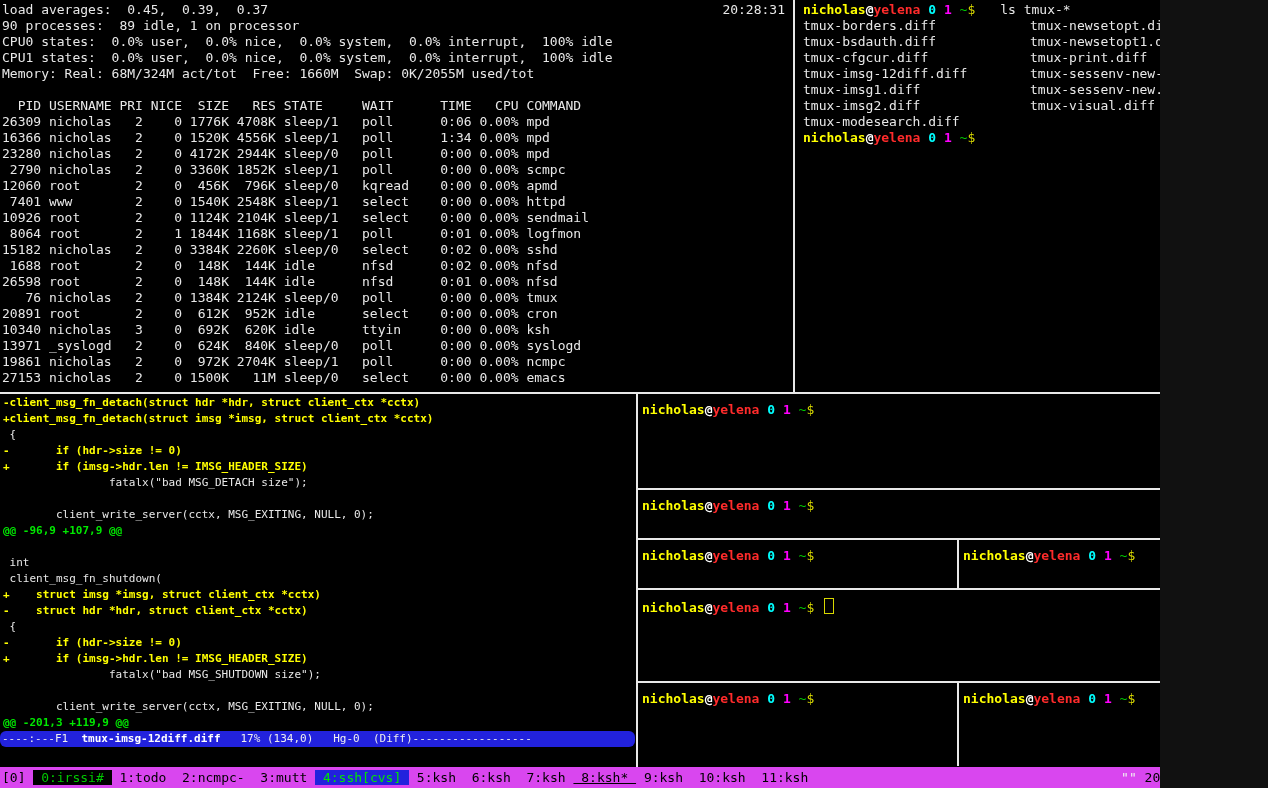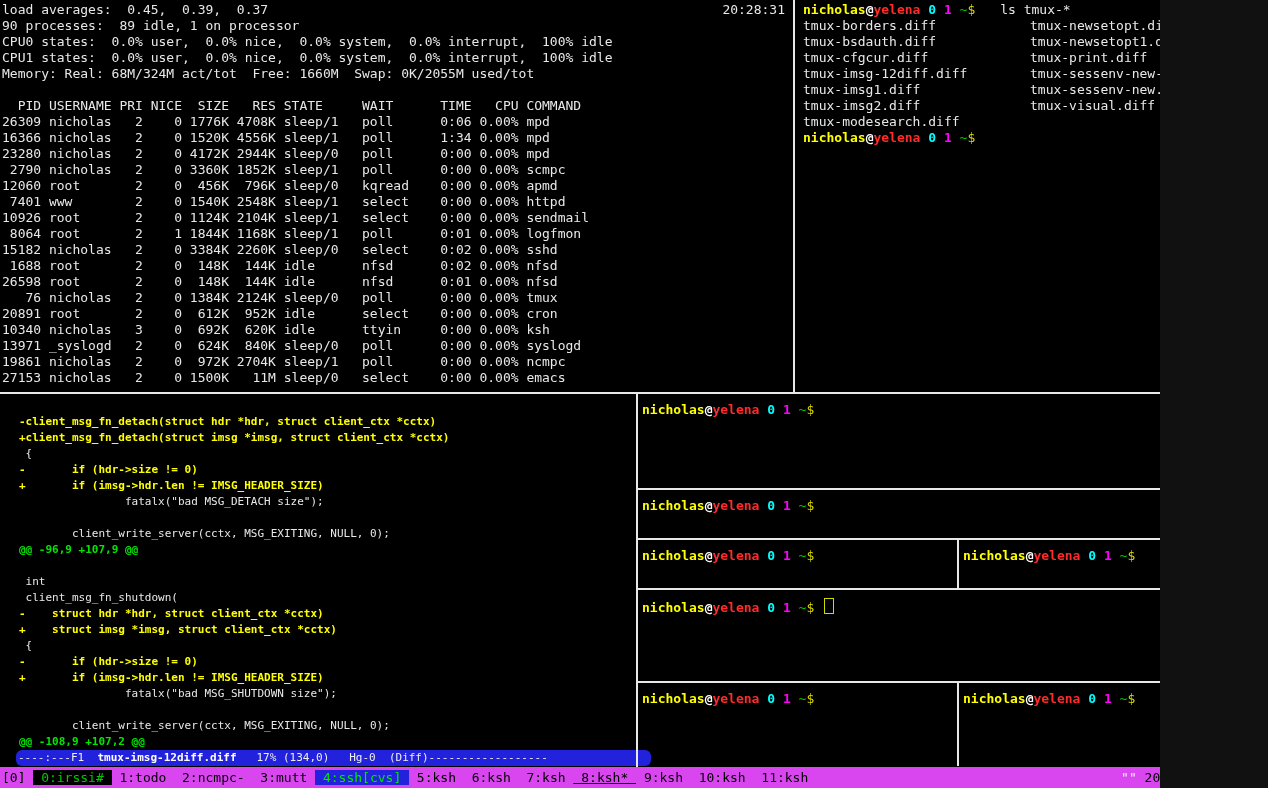--- a/index.html
+++ b/index.html
@@ -19,21 +19,21 @@
   .c-g{color:#00c800}
   .c-ml{color:#efefef}
   .c-mlb{color:#ffffff;font-weight:bold}
   
   #pane-top{left:0;top:0;width:793px;height:392px;padding:2px 0 0 2px;}
   #top-clock{position:absolute;top:2px;right:10px;color:#e8e8e8;}
   
   #pane-ls{left:796px;top:0;width:472px;height:392px;padding:2px 0 0 7px;}
   #ls-cmd{margin-left:25px;color:#e8e8e8;}
   
-  #pane-emacs{left:16px;top:394px;width:635px;height:373px;padding-top:20px;
+  #pane-emacs{left:0;top:394px;width:635px;height:373px;padding-top:1px;
               font-size:11px;line-height:16px;}
   .eline{white-space:pre;height:16px;padding-left:3px;-moz-tab-size:8;tab-size:8;}
   .eline.removed,.eline.added{color:#ffff00;font-weight:bold}
   .eline.context{color:#e8e8e8}
   .eline.hunk{color:#00e800;font-weight:bold}
   #modeline{height:16px;background:#2222dd;white-space:pre;padding-left:2px;border-radius:6px;}
   
   .shellpane{padding:8px 0 0 4px;}
   #pane-a {left:638px;top:394px;width:630px;height:93px;}
   #pane-b {left:638px;top:490px;width:630px;height:47px;}
@@ -110,29 +110,29 @@
         <div class="eline context"> {</div>
         <div class="eline removed">-	if (hdr-&gt;size != 0)</div>
         <div class="eline added">+	if (imsg-&gt;hdr.len != IMSG_HEADER_SIZE)</div>
         <div class="eline context">		fatalx("bad MSG_DETACH size");</div>
         <div class="eline context"></div>
         <div class="eline context">	client_write_server(cctx, MSG_EXITING, NULL, 0);</div>
         <div class="eline hunk">@@ -96,9 +107,9 @@</div>
         <div class="eline context"></div>
         <div class="eline context"> int</div>
         <div class="eline context"> client_msg_fn_shutdown(</div>
+        <div class="eline added">+    struct imsg *imsg, struct client_ctx *cctx)</div>
         <div class="eline removed">-    struct hdr *hdr, struct client_ctx *cctx)</div>
-        <div class="eline added">+    struct imsg *imsg, struct client_ctx *cctx)</div>
         <div class="eline context"> {</div>
         <div class="eline removed">-	if (hdr-&gt;size != 0)</div>
         <div class="eline added">+	if (imsg-&gt;hdr.len != IMSG_HEADER_SIZE)</div>
         <div class="eline context">		fatalx("bad MSG_SHUTDOWN size");</div>
         <div class="eline context"></div>
         <div class="eline context">	client_write_server(cctx, MSG_EXITING, NULL, 0);</div>
-        <div class="eline hunk">@@ -108,9 +107,2 @@</div>
+        <div class="eline hunk">@@ -201,3 +119,9 @@</div>
       </div>
     <div id="modeline"><span class="c-ml">----:---F1  </span><span class="c-mlb">tmux-imsg-12diff.diff</span><span class="c-ml">   17% (134,0)   Hg-0  (Diff)------------------</span></div>
   </div>
 
   <div class="pane shellpane" id="pane-a">
     <div class="pline"><span><span class="c-yb">nicholas</span><span class="c-wb">@</span><span class="c-rb">yelena</span><span class="c-fg"> </span><span class="c-cb">0</span><span class="c-fg"> </span><span class="c-mb">1</span><span class="c-fg"> </span><span class="c-g">~</span><span class="c-y">$</span></span></div>
   </div>
   <div class="pane shellpane" id="pane-b">
     <div class="pline"><span><span class="c-yb">nicholas</span><span class="c-wb">@</span><span class="c-rb">yelena</span><span class="c-fg"> </span><span class="c-cb">0</span><span class="c-fg"> </span><span class="c-mb">1</span><span class="c-fg"> </span><span class="c-g">~</span><span class="c-y">$</span></span></div>
   </div>

